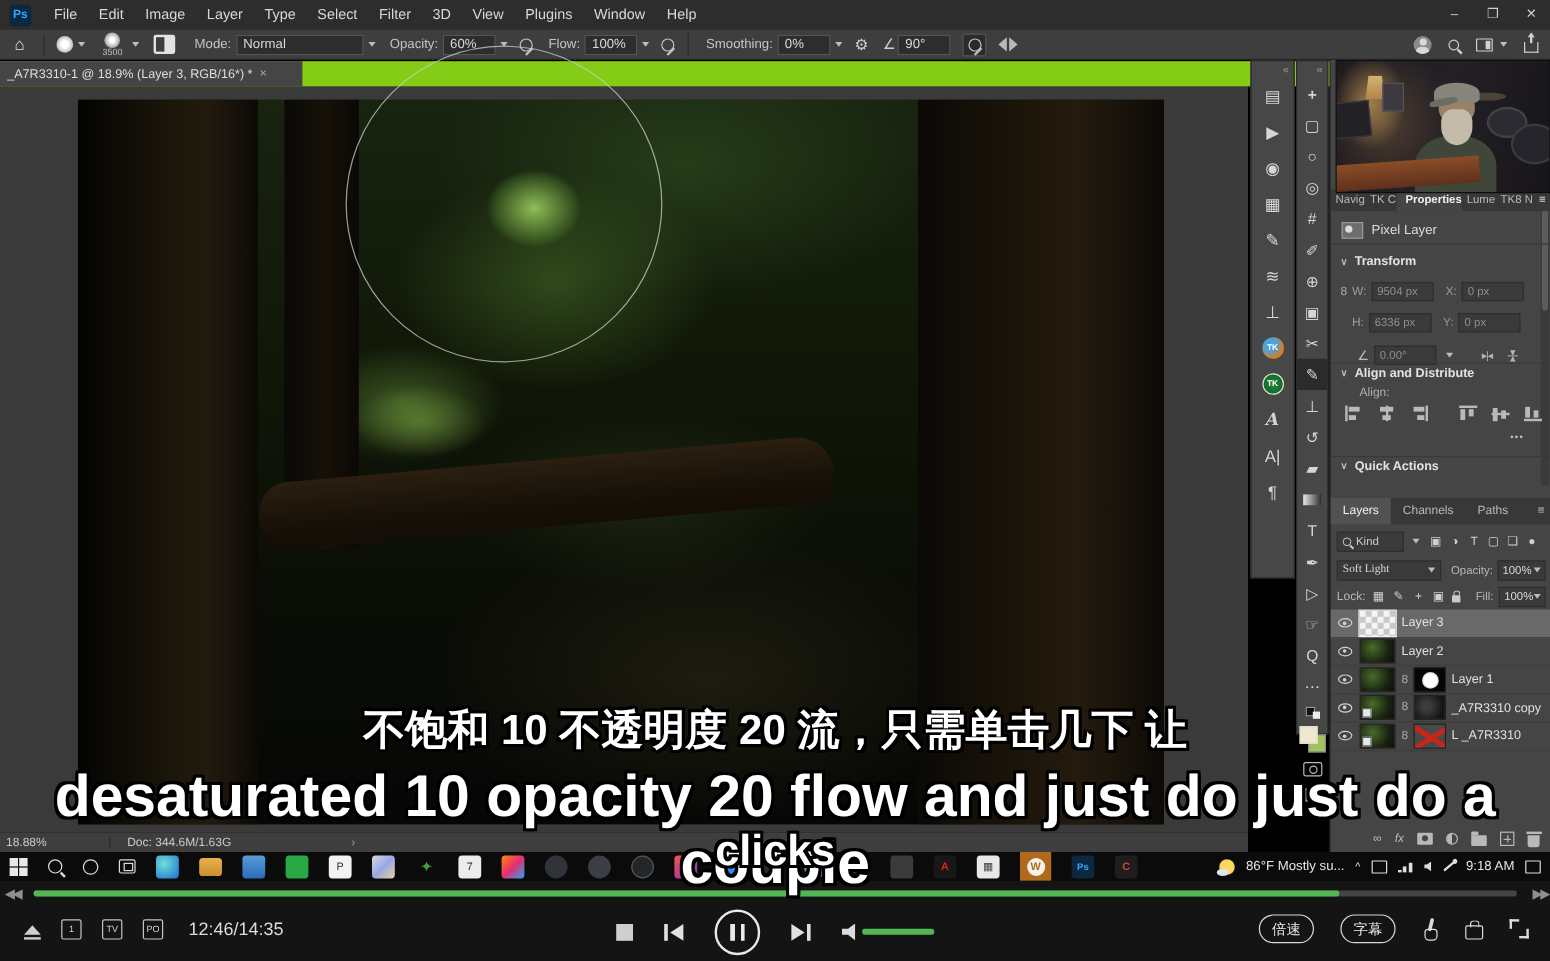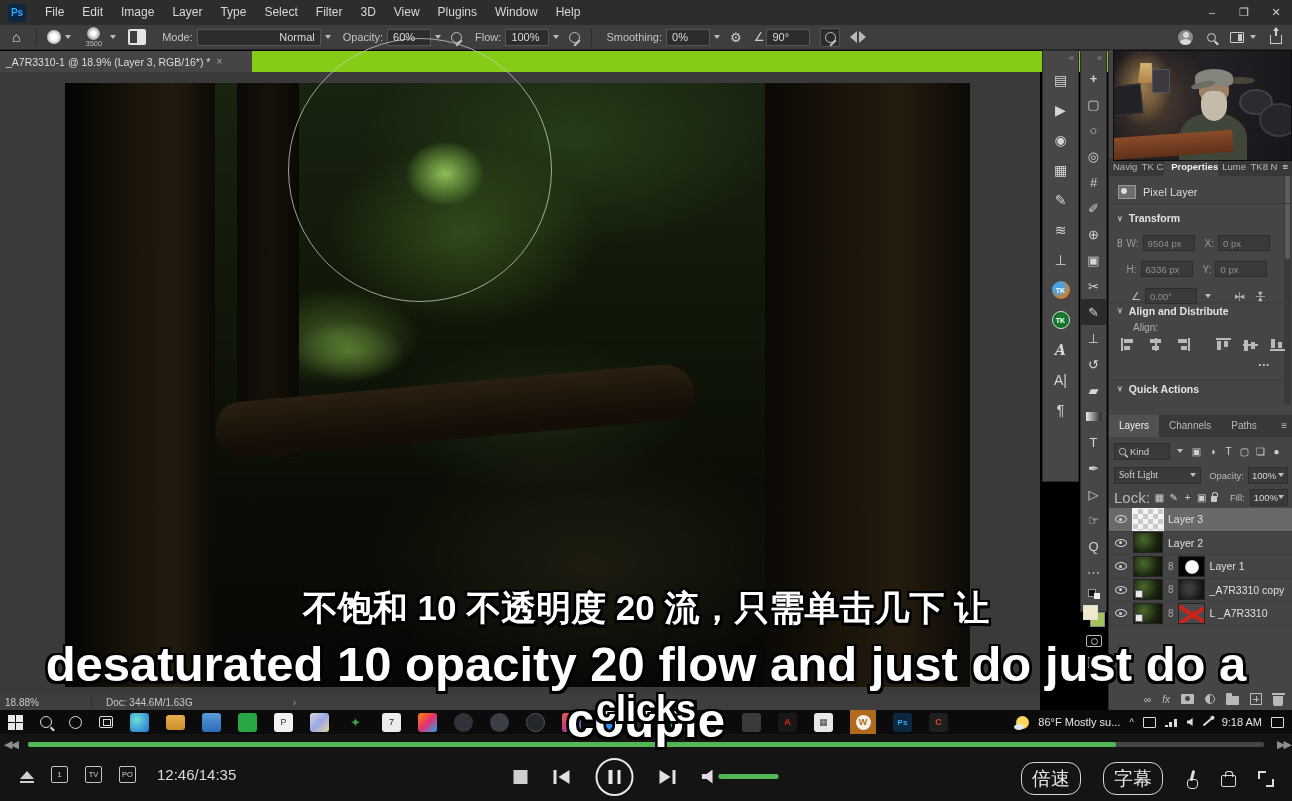--- a/index.html
+++ b/index.html
@@ -26,21 +26,21 @@
   .brush-preview { display:flex; flex-direction:column; align-items:center; margin:0 4px 0 10px; }
   .brush-preview .dot { width:13px; height:13px; border-radius:50%; background:radial-gradient(circle,#ffffff 20%, #9a9a9a 75%, #4a4a4a); }
   .brush-preview .num { font-size:7.5px; color:#bdbdbd; margin-top:-1px; }
   .caret { width:0; height:0; border-left:3.5px solid transparent; border-right:3.5px solid transparent;
            border-top:4px solid #bdbdbd; display:inline-block; margin:0 4px; }
   .panel-toggle { width:18px; height:16px; background:#e4e4e4; border-radius:2px; margin:0 8px; position:relative; }
   .panel-toggle::after { content:""; position:absolute; left:2px; top:2px; width:7px; height:12px; background:#3e3e3e; }
   .ob-label { margin:0 4px 0 8px; color:#c4c4c4; }
   .ob-field { background:#2d2d2d; border:1px solid #555; height:17px; display:flex; align-items:center;
               padding:0 5px; color:#d9d9d9; }
-  .ob-field.wide { width:124px;justify-content:flex-end; }
+  .ob-field.wide { width:106px; }
   .ob-field.small { width:44px; }
   .pen-ico { width:16px; height:16px; border-radius:2px; margin:0 3px; position:relative; }
   .pen-ico::before { content:""; position:absolute; left:3px; top:3px; width:9px; height:9px; border:1.5px solid #c0c0c0; border-radius:50%; }
   .pen-ico::after { content:""; position:absolute; right:1px; bottom:1px; width:8px; height:2px; background:#c0c0c0; transform:rotate(-45deg); }
   .ob-gear { font-size:13px; margin:0 6px; color:#cfcfcf; }
   .ob-angle { font-size:12px; margin:0 2px 0 6px; }
   .airbrush-btn { width:20px; height:19px; background:#2b2b2b; border:1px solid #555; border-radius:2px; margin:0 4px 0 10px;
                   display:flex; align-items:center; justify-content:center; }
   .butterfly { width:16px; height:12px; position:relative; margin:0 6px; }
   .butterfly::before, .butterfly::after { content:""; position:absolute; top:0; width:0; height:0;
@@ -268,21 +268,21 @@
   .prev-ico, .next-ico { position:relative; width:16px; height:14px; }
   .prev-ico::before { content:""; position:absolute; left:0; top:0; width:3px; height:14px; background:#e0e0e0; }
   .prev-ico::after { content:""; position:absolute; right:0; top:0; border-top:7px solid transparent; border-bottom:7px solid transparent; border-right:11px solid #e0e0e0; }
   .next-ico::after { content:""; position:absolute; right:0; top:0; width:3px; height:14px; background:#e0e0e0; }
   .next-ico::before { content:""; position:absolute; left:0; top:0; border-top:7px solid transparent; border-bottom:7px solid transparent; border-left:11px solid #e0e0e0; }
   .pause-btn { width:38px; height:38px; border:2px solid #e8e8e8; border-radius:50%; display:flex; align-items:center; justify-content:center; gap:5px; }
   .pause-btn i { display:block; width:3.5px; height:14px; background:#e8e8e8; }
   .vol-ico { position:relative; width:13px; height:14px; background:#dcdcdc; clip-path:polygon(0 32%, 40% 32%, 85% 0, 85% 100%, 40% 68%, 0 68%); }
   .vol-slider { width:60px; height:4.5px; background:var(--player-green,#53b654); border-radius:2px; margin-left:4px; }
   .pl-right { position:absolute; right:18px; top:10px; display:flex; align-items:center; gap:22px; color:#dedede; }
-  .pill { border:1.5px solid #d8d8d8; border-radius:13px; padding:2.5px 10px; font-size:19px; color:#e8e8e8; }
+  .pill { border:1.5px solid #d8d8d8; border-radius:13px; padding:2.5px 10px; font-size:12px; color:#e8e8e8; }
   .hand-ico { position:relative; width:14px; height:18px; }
   .hand-ico::before { content:""; position:absolute; left:6px; top:0; width:2.5px; height:11px; background:#dcdcdc; border-radius:2px; transform:rotate(14deg); }
   .hand-ico::after { content:""; position:absolute; left:2px; top:9px; width:9px; height:8px; border:1.6px solid #dcdcdc; border-radius:3px 3px 4px 4px; }
   .bag-ico { position:relative; width:15px; height:12px; border:1.6px solid #dcdcdc; border-radius:2px; margin-top:5px; }
   .bag-ico::before { content:""; position:absolute; left:3px; top:-5px; width:6px; height:5px; border:1.6px solid #dcdcdc; border-bottom:none; border-radius:3px 3px 0 0; }
   .fs-ico { position:relative; width:16px; height:16px; }
   .fs-ico::before { content:""; position:absolute; left:0; top:0; width:6px; height:6px; border-left:2px solid #dcdcdc; border-top:2px solid #dcdcdc; }
   .fs-ico::after { content:""; position:absolute; right:0; bottom:0; width:6px; height:6px; border-right:2px solid #dcdcdc; border-bottom:2px solid #dcdcdc; }
 
   
@@ -595,21 +595,21 @@
         <span>Soft Light</span>
         <span class="caret" style="margin:0;"></span>
       </span>
       <span style="color:#b8b8b8; font-size:9.5px; margin-left:4px;">Opacity:</span>
       <span class="small-box">
         <span>100%</span>
         <span class="caret" style="margin:0;"></span>
       </span>
     </div>
     <div class="lock-row">
-      <span style="font-size:15px;">Lock:</span>
+      <span style="font-size:10px;">Lock:</span>
       <span class="fico">▦</span>
       <span class="fico">✎</span>
       <span class="fico">+</span>
       <span class="fico">▣</span>
       <span class="padlock"></span>
       <span style="font-size:9.5px; margin-left:8px;">Fill:</span>
       <span class="small-box">
         <span>100%</span>
         <span class="caret" style="margin:0;"></span>
       </span>

